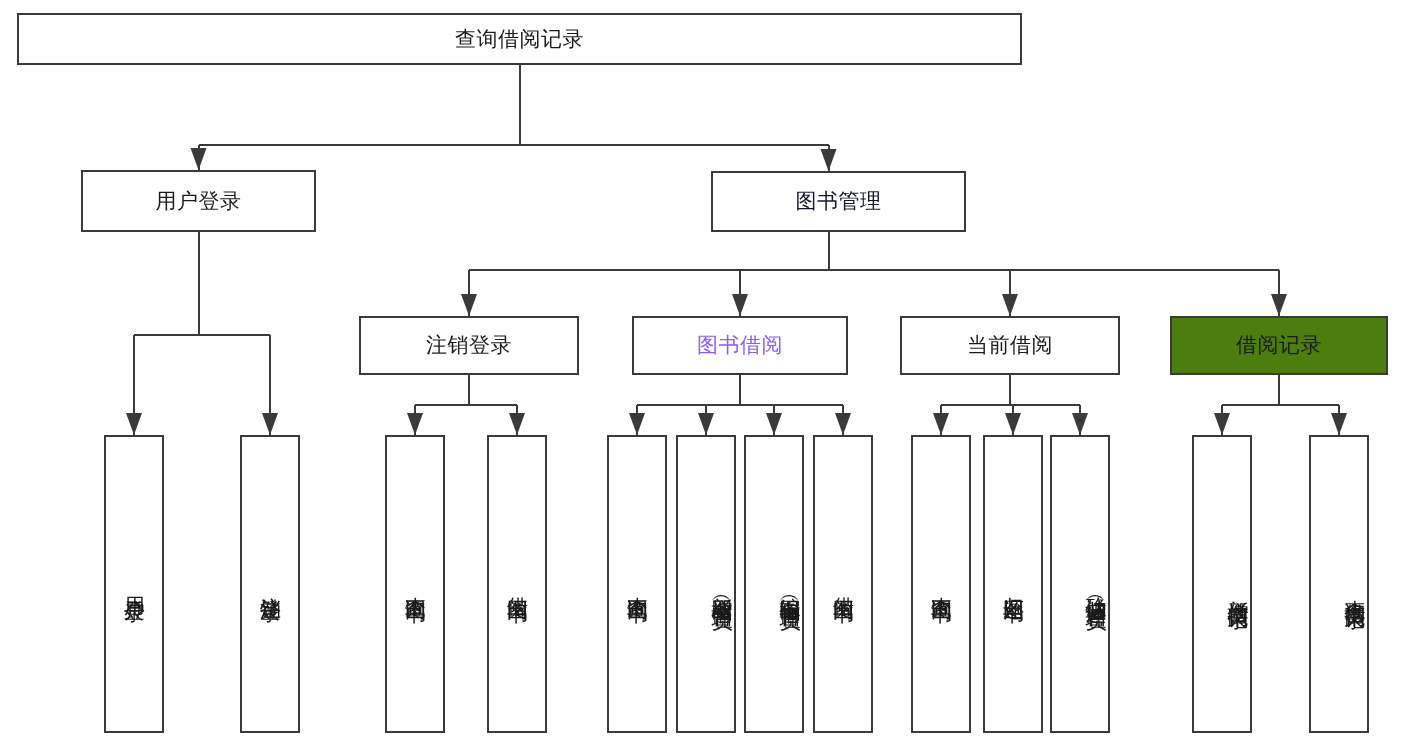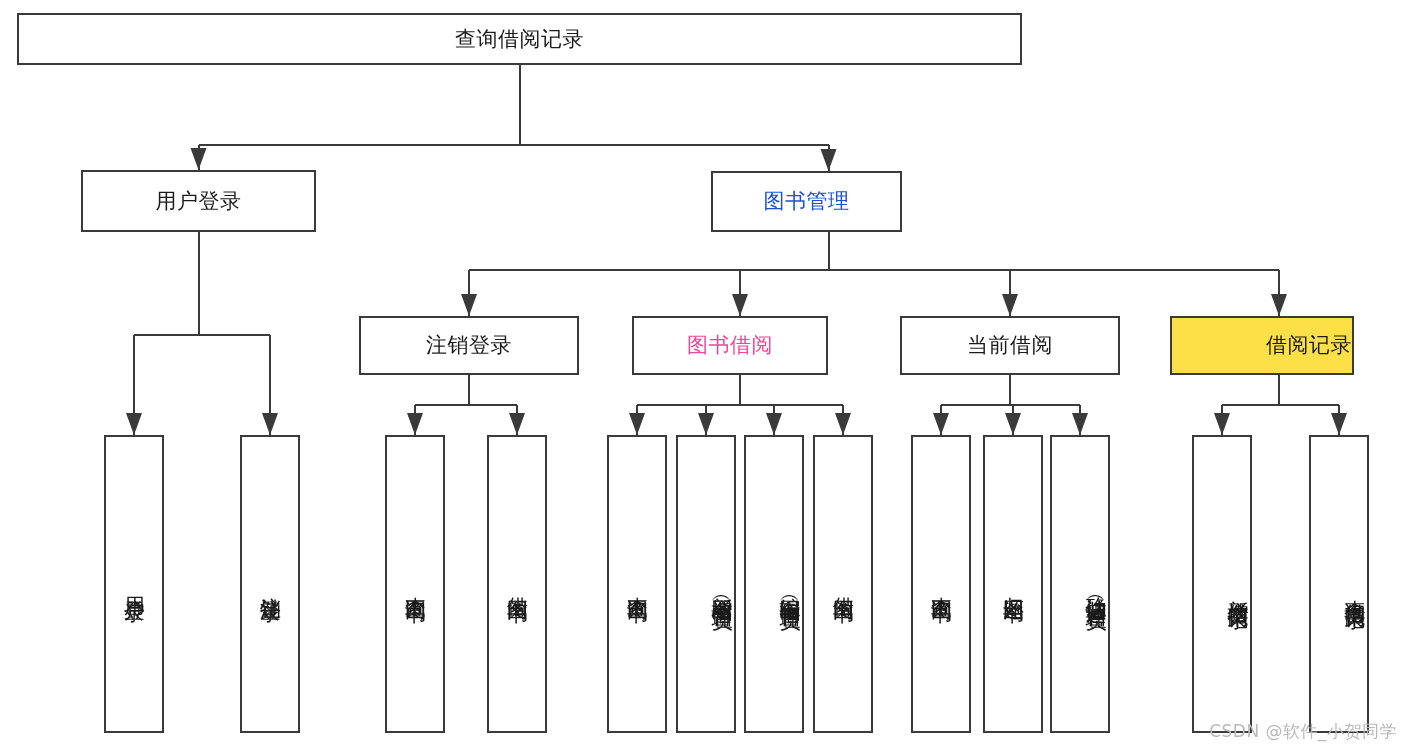--- a/index.html
+++ b/index.html
@@ -130,33 +130,33 @@
       <path d="M1331,413 L1347,413 L1339,435 Z" fill="#3a3a3a"></path>
     </svg>
 
   <div id="node-layer">
       <div class="node horizontal" style="left: 17px; top: 13px; width: 1005px; height: 52px; border-color: rgb(58, 58, 58); background: rgb(255, 255, 255); color: rgb(26, 26, 26);">
         <span class="node-label">查询借阅记录</span>
       </div>
       <div class="node horizontal" style="left: 81px; top: 170px; width: 235px; height: 62px; border-color: rgb(58, 58, 58); background: rgb(255, 255, 255); color: rgb(26, 26, 26);">
         <span class="node-label">用户登录</span>
       </div>
-      <div class="node horizontal" style="left: 711px; top: 171px; width: 191px; height: 61px; border-color: rgb(58, 58, 58); background: rgb(255, 255, 255); color: #1d4ed8;">
+      <div class="node horizontal" style="left: 711px; top: 171px; width: 255px; height: 61px; border-color: rgb(58, 58, 58); background: rgb(255, 255, 255); color: #0f172a;">
         <span class="node-label">图书管理</span>
       </div>
       <div class="node horizontal" style="left: 359px; top: 316px; width: 220px; height: 59px; border-color: rgb(58, 58, 58); background: rgb(255, 255, 255); color: rgb(26, 26, 26);">
         <span class="node-label">注销登录</span>
       </div>
-      <div class="node horizontal" style="left: 632px; top: 316px; width: 196px; height: 59px; border-color: rgb(58, 58, 58); background: rgb(255, 255, 255); color: #ec4899;">
+      <div class="node horizontal" style="left: 632px; top: 316px; width: 216px; height: 59px; border-color: rgb(58, 58, 58); background: rgb(255, 255, 255); color: #8b5cf6;">
         <span class="node-label">图书借阅</span>
       </div>
       <div class="node horizontal" style="left: 900px; top: 316px; width: 220px; height: 59px; border-color: rgb(58, 58, 58); background: rgb(255, 255, 255); color: rgb(26, 26, 26); text-align: right;">
         <span class="node-label">当前借阅</span>
       </div>
-      <div class="node horizontal" style="left: 1170px; top: 316px; width: 184px; height: 59px; border-color: rgb(58, 58, 58); background: #fde047; color: rgb(26, 26, 26); justify-content: flex-end;">
+      <div class="node horizontal" style="left: 1170px; top: 316px; width: 218px; height: 59px; border-color: rgb(58, 58, 58); background: #4d7c0f; color: rgb(26, 26, 26);">
         <span class="node-label">借阅记录</span>
       </div>
       <div class="node vertical center-v" style="left: 104px; top: 435px; width: 60px; height: 298px; border-color: rgb(58, 58, 58); background: rgb(255, 255, 255); color: rgb(26, 26, 26);">
         <span class="node-label">用户登录</span>
       </div>
       <div class="node vertical center-v" style="left: 240px; top: 435px; width: 60px; height: 298px; border-color: rgb(58, 58, 58); background: rgb(255, 255, 255); color: rgb(26, 26, 26);">
         <span class="node-label">注销登录</span>
       </div>
       <div class="node vertical center-v" style="left: 385px; top: 435px; width: 60px; height: 298px; border-color: rgb(58, 58, 58); background: rgb(255, 255, 255); color: rgb(26, 26, 26);">
         <span class="node-label">查询图书</span>
@@ -186,14 +186,13 @@
         <span class="node-label">确认归还（管理员）</span>
       </div>
       <div class="node vertical" style="left: 1192px; top: 435px; width: 60px; height: 298px; border-color: rgb(58, 58, 58); background: rgb(255, 255, 255); color: rgb(26, 26, 26);">
         <span class="node-label">新增借阅记录</span>
       </div>
       <div class="node vertical" style="left: 1309px; top: 435px; width: 60px; height: 298px; border-color: rgb(58, 58, 58); background: rgb(255, 255, 255); color: rgb(26, 26, 26);">
         <span class="node-label">查询借阅记录</span>
       </div>
     </div>
 
-  <div id="watermark">CSDN @软件_小贺同学</div>
 </div>
 
 </body></html>

